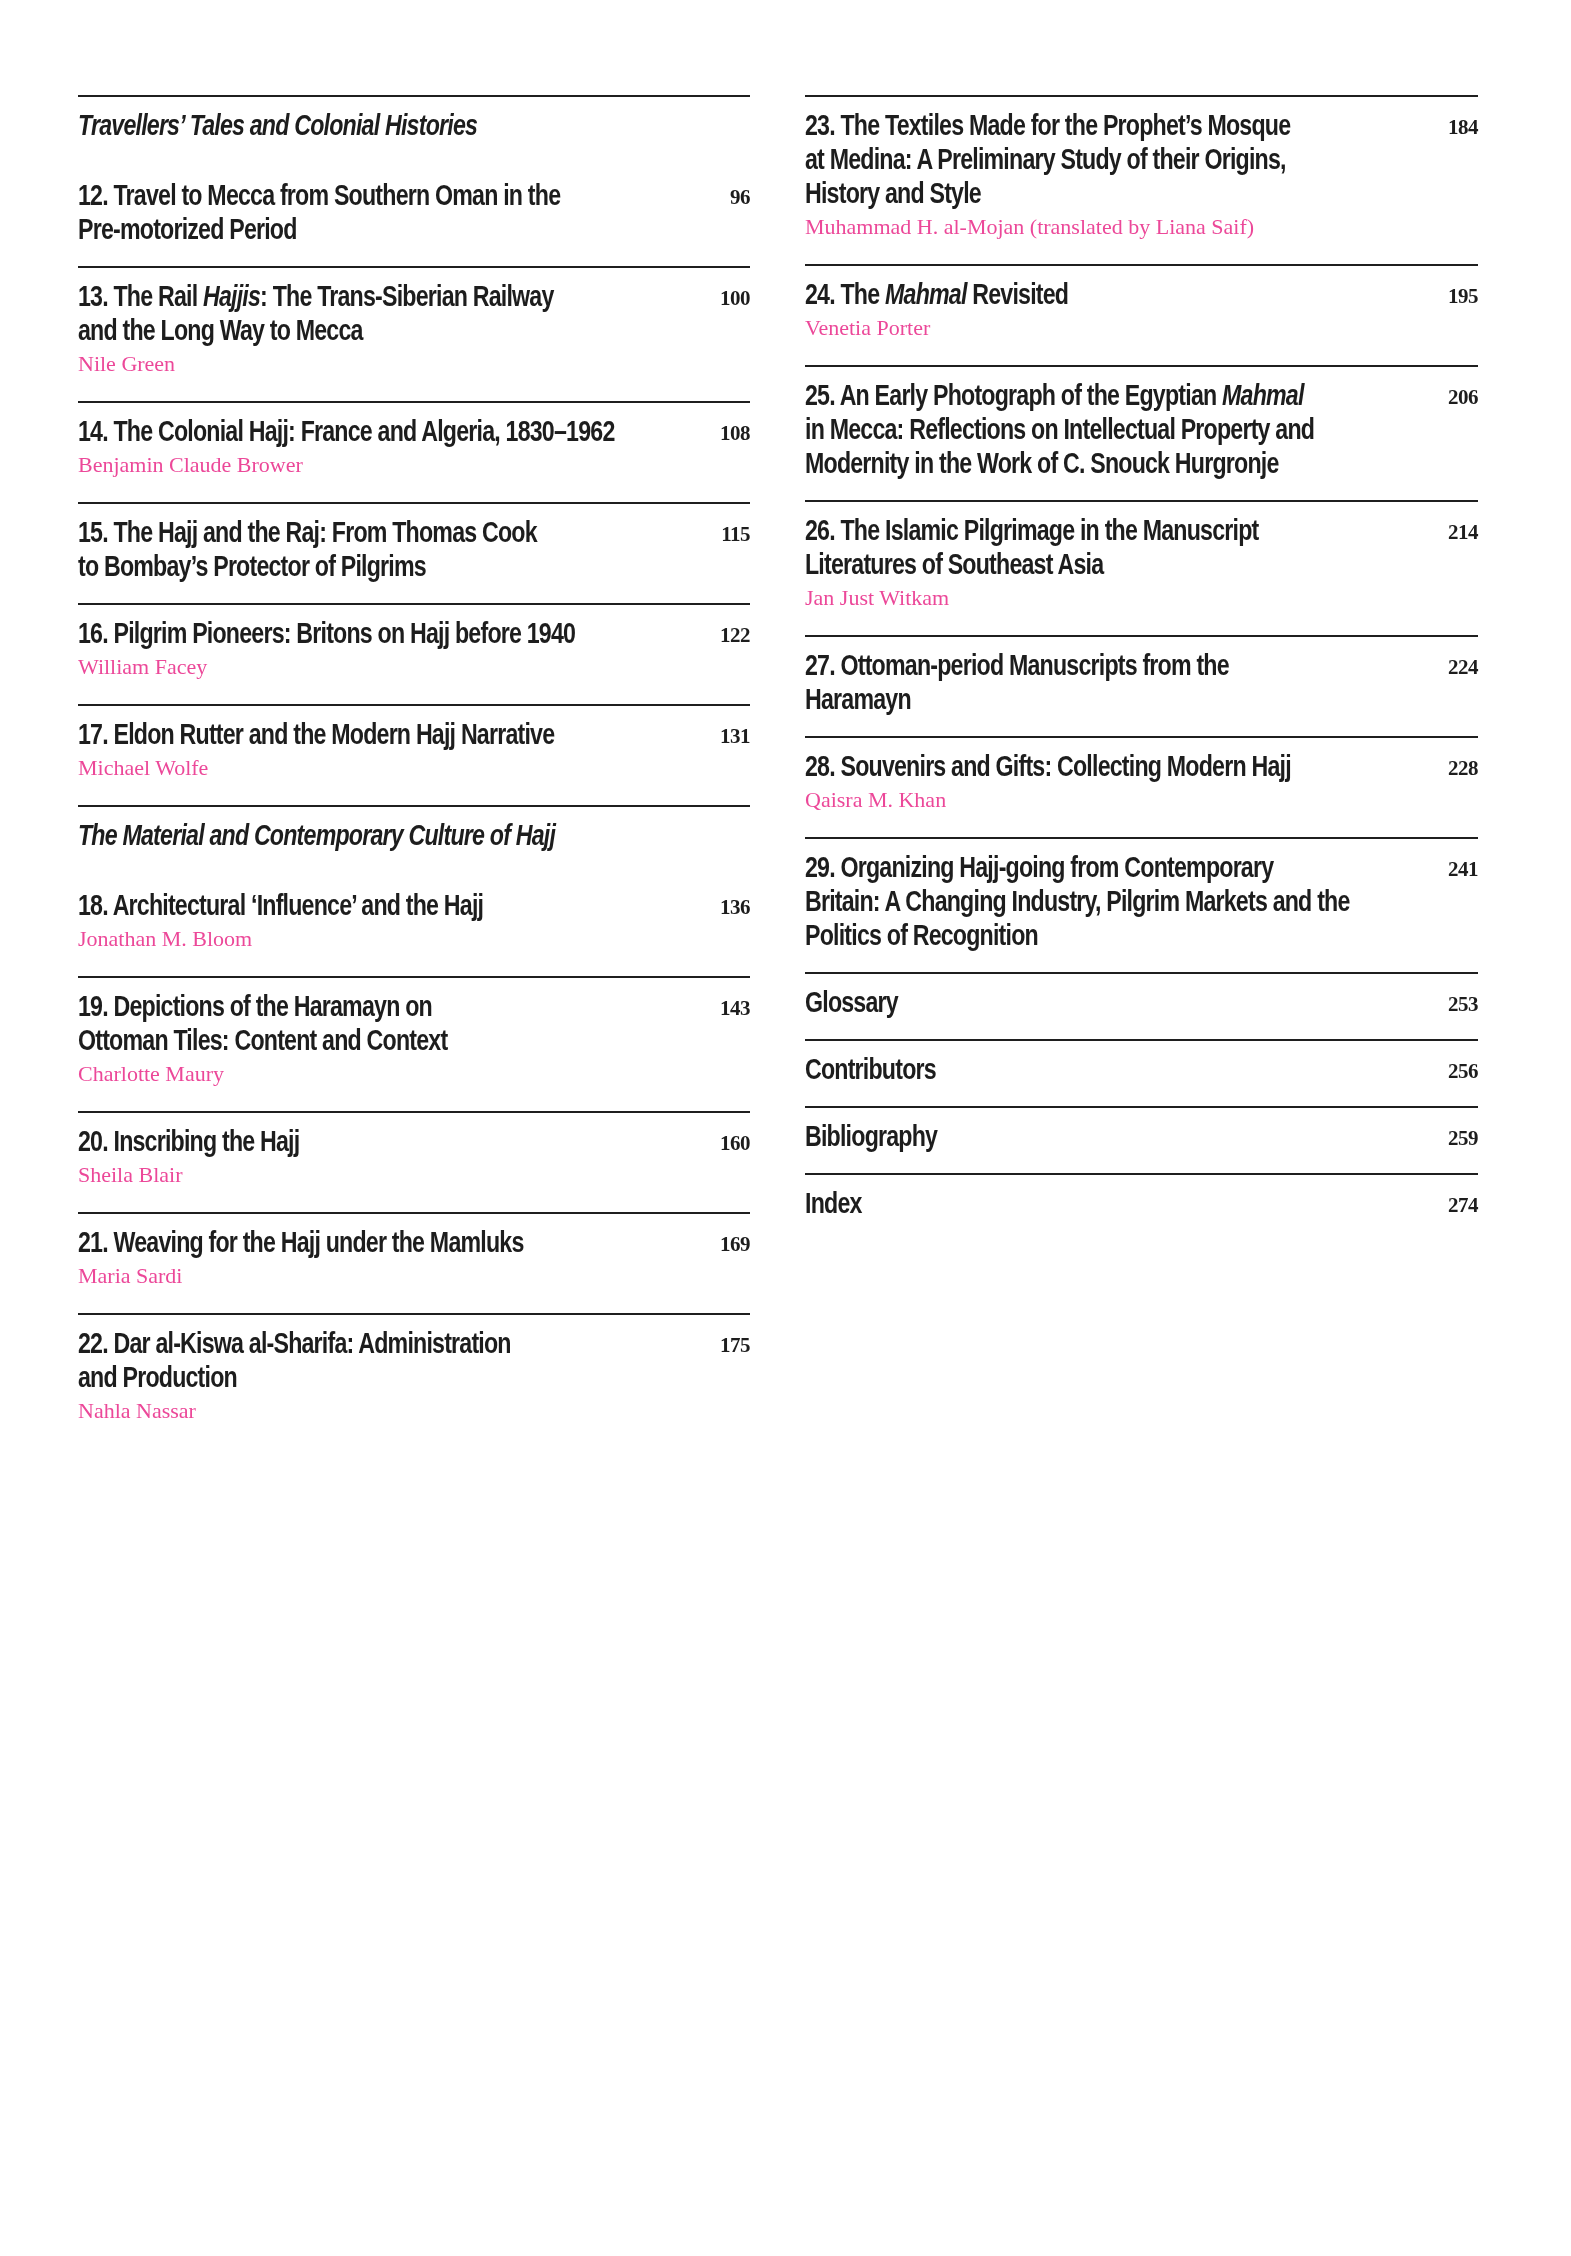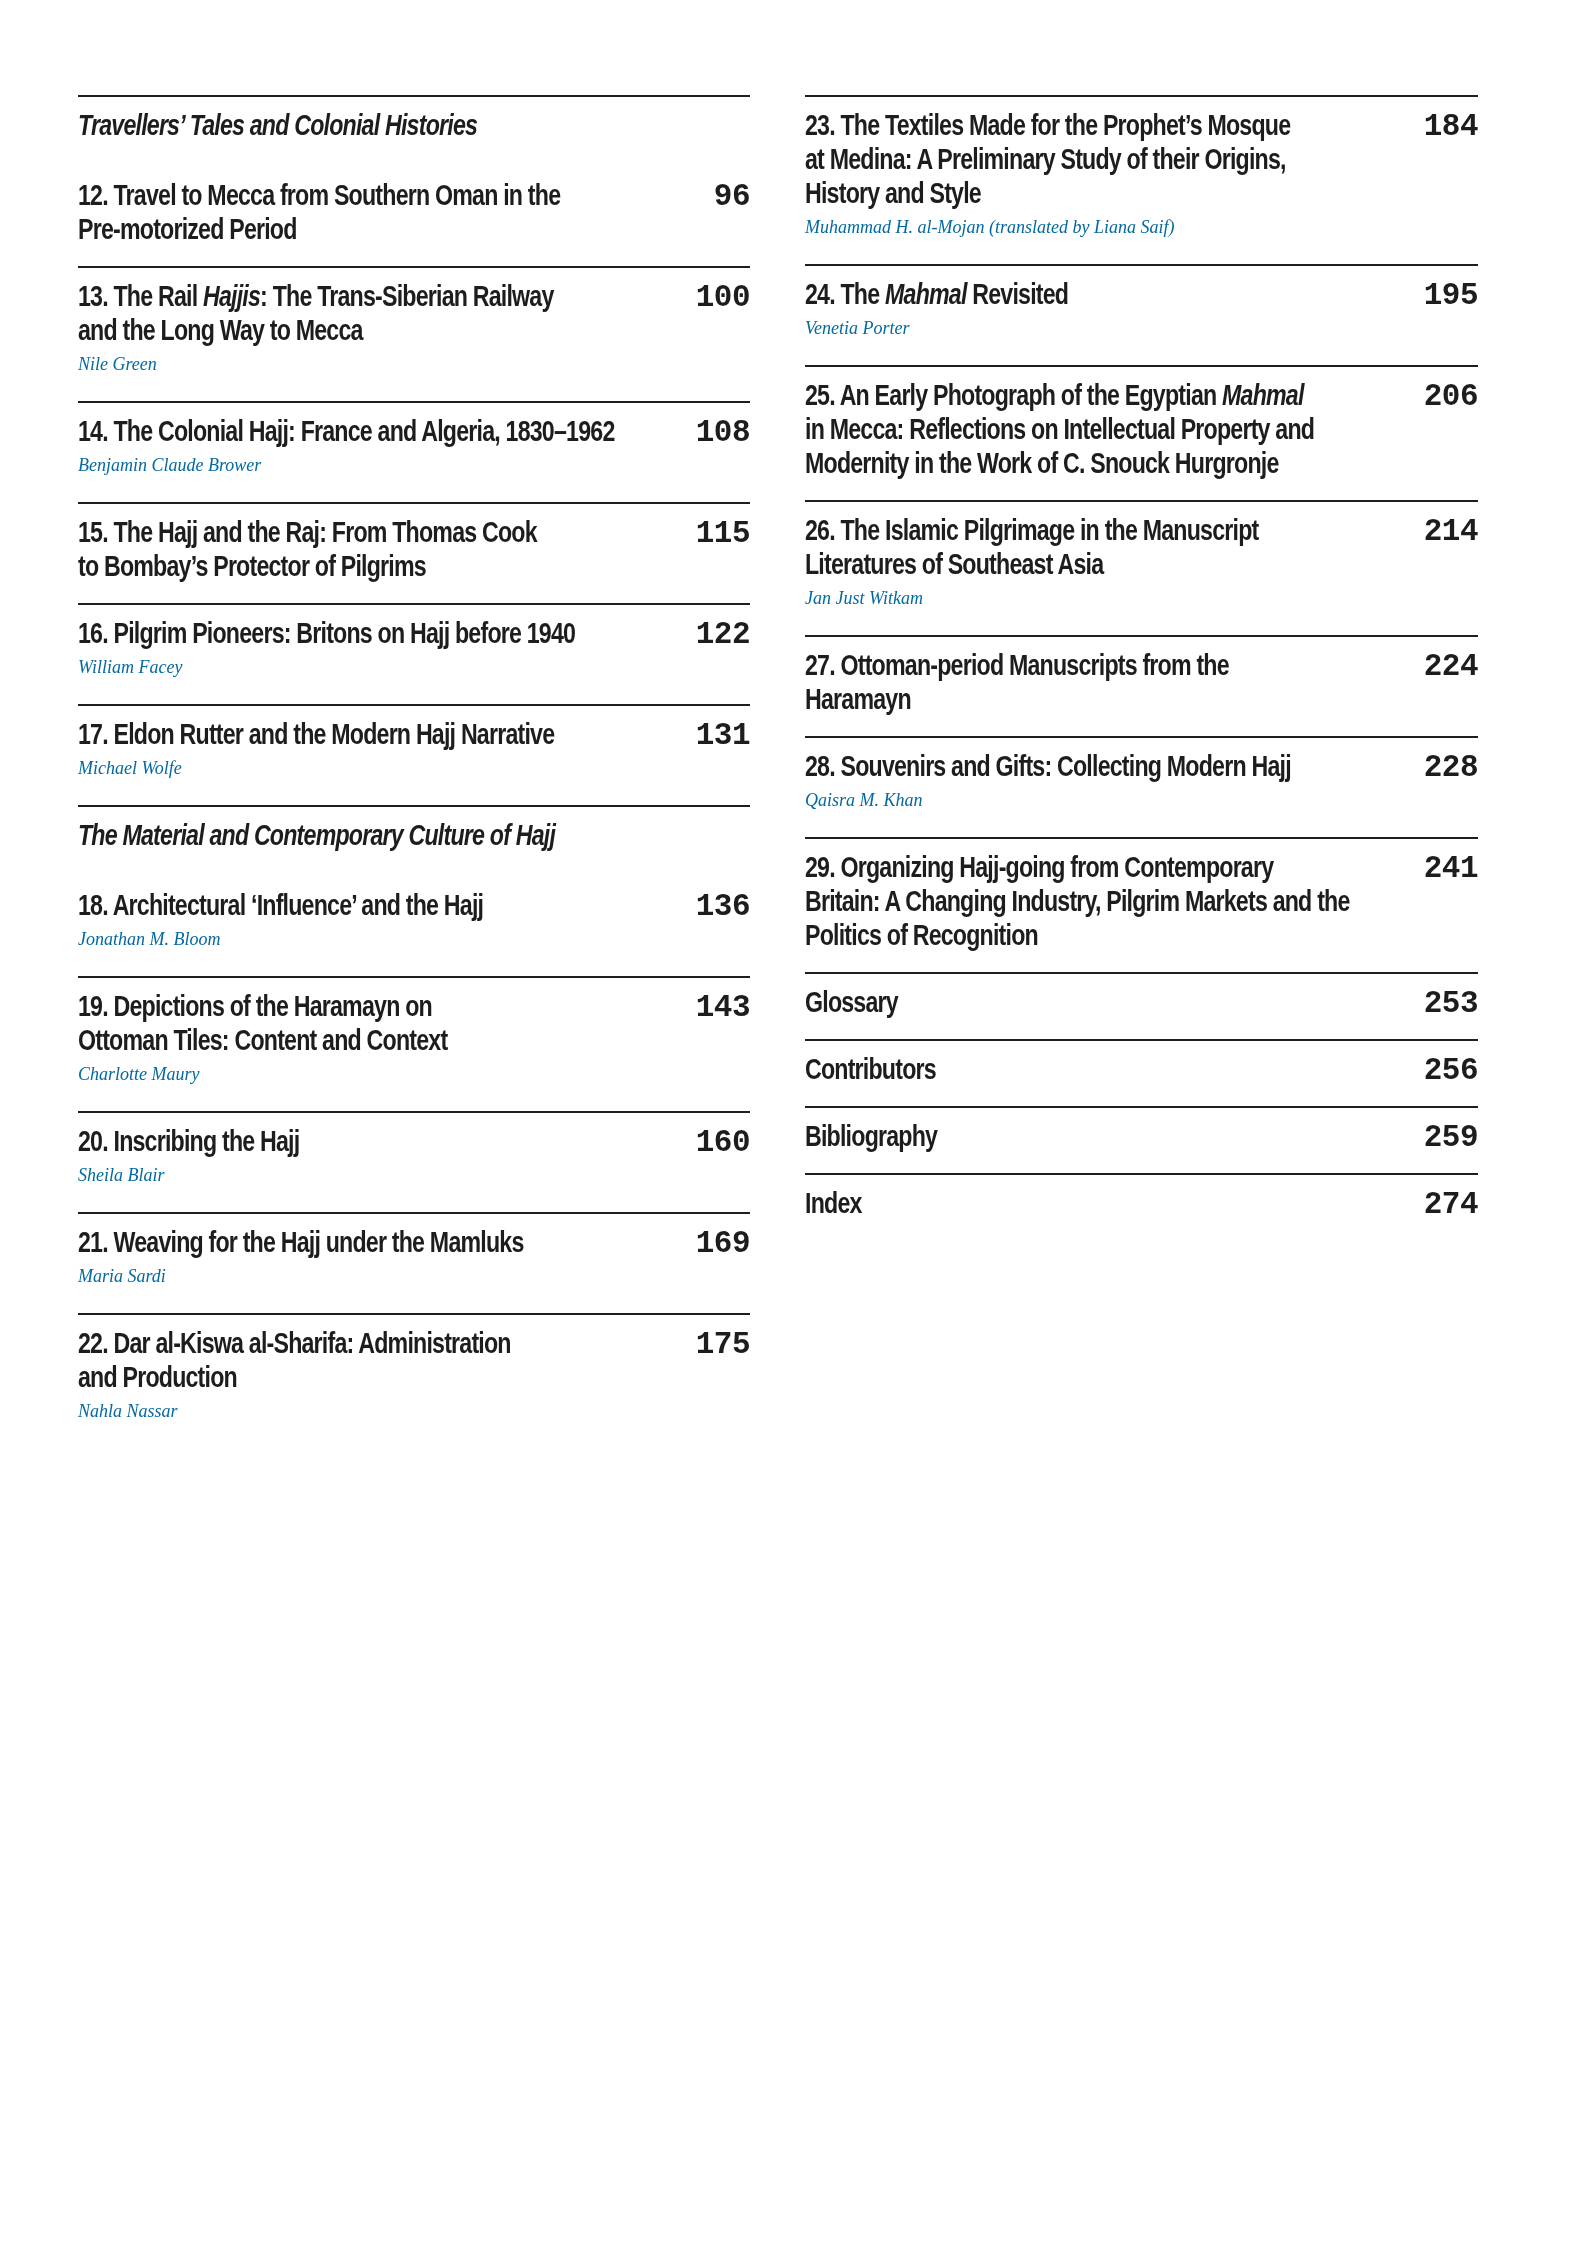--- a/index.html
+++ b/index.html
@@ -48,34 +48,33 @@
     line-height: 34px;
     letter-spacing: -1px;
     white-space: nowrap;
     transform: scaleX(0.8);
     transform-origin: 0 50%;
   }
   .tline .it { font-style: italic; }
 
   .author {
     font-family: "Liberation Serif", serif;
-    font-style: italic;
-    font-size: 18px;
+    font-size: 22px;
     line-height: 34px;
     white-space: nowrap;
-    color: #0369a1;
+    color: #ec4899;
   }
 
   .pagenum {
     position: absolute;
     top: 13px;
     right: 0;
-    font-family: Liberation Mono, monospace;
+    font-family: Liberation Serif, serif;
     font-weight: bold;
-    font-size: 31px;
+    font-size: 21px;
     line-height: 34px;
     letter-spacing: -0.5px;
     text-align: right;
   }
   .block.with-header .pagenum { top: 83px; }
 </style>
 </head>
 <body>
 
 <div class="page">

